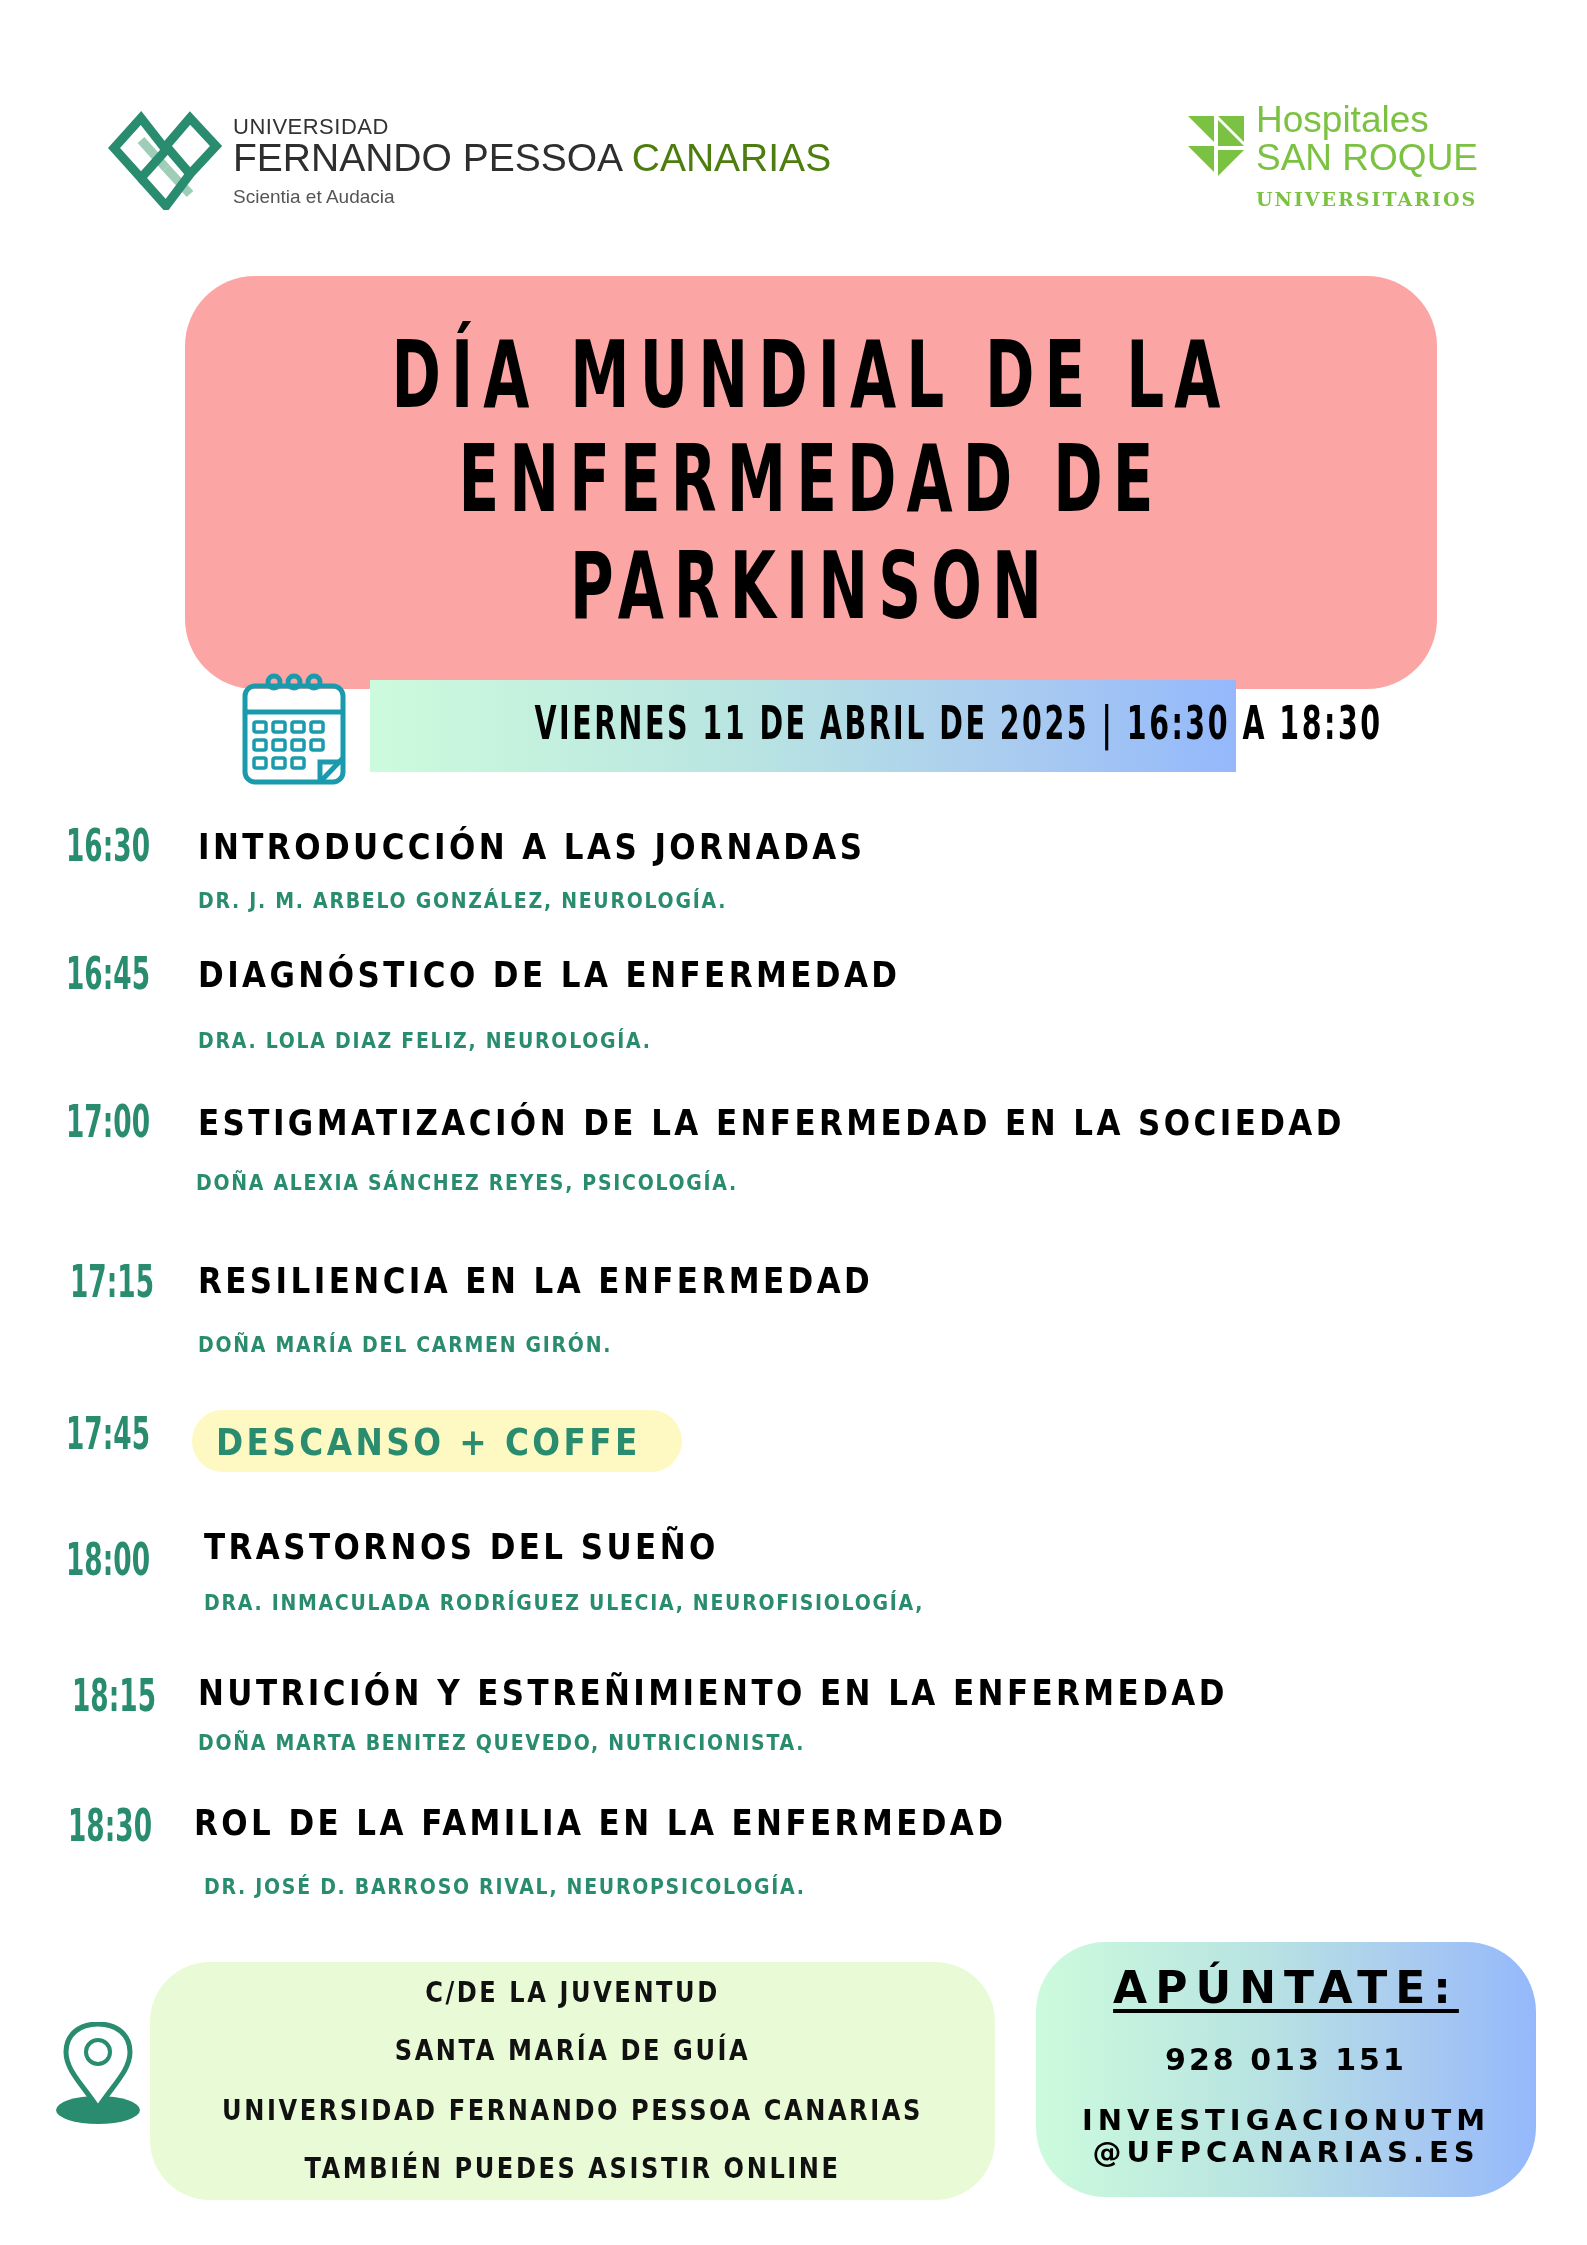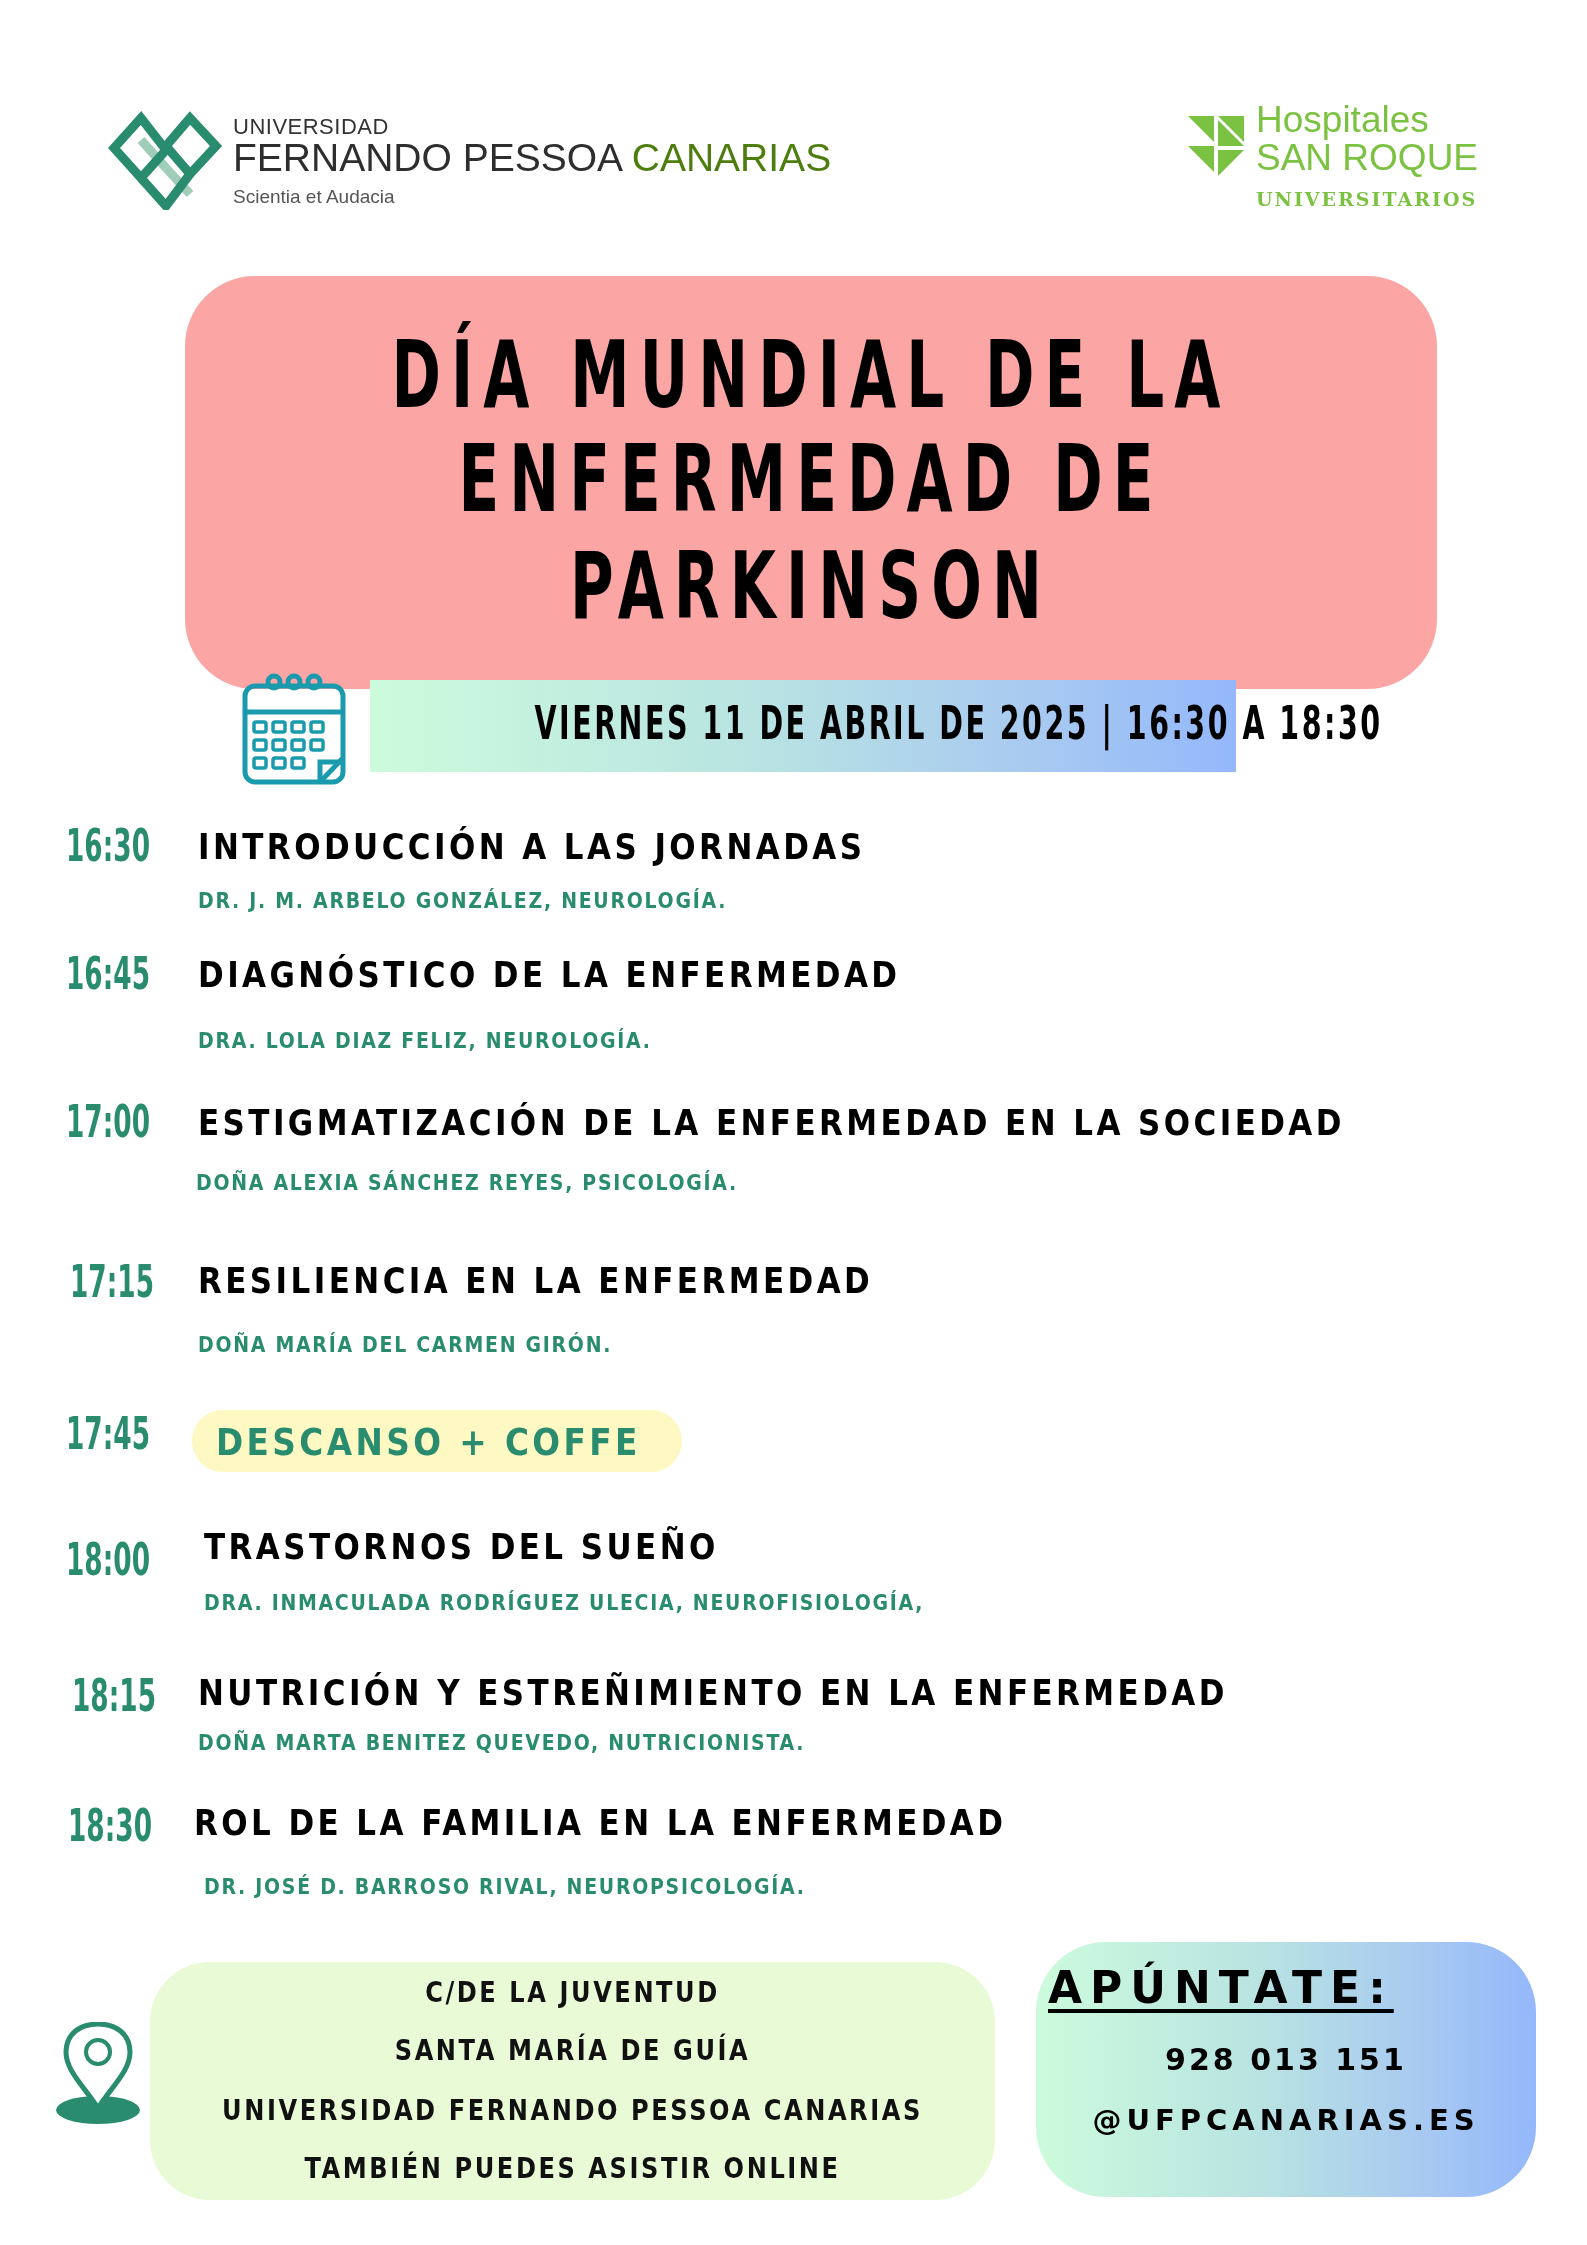--- a/index.html
+++ b/index.html
@@ -38,21 +38,21 @@
 
   .break-pill { left:192px; top:1410px; width:490px; height:62px; background:#fef9c3; border-radius:31px; }
   .break-text { position:absolute; left:24px; top:10px; font-family:"DejaVu Sans", sans-serif; font-weight:bold; color:#2a8c6e; font-size:38px; letter-spacing:4px; white-space:nowrap; transform:scaleX(0.86); transform-origin:left center; }
 
   
   .loc-box { left:150px; top:1962px; width:845px; height:238px; background:#e9fbd6; border-radius:60px; }
   .loc-line { position:absolute; left:0; width:100%; text-align:center; font-family:"DejaVu Sans", sans-serif; font-weight:bold; font-size:28px; color:#111; letter-spacing:3px; white-space:nowrap; transform:scaleX(0.86); transform-origin:center; }
   .pin-icon { left:52px; top:2022px; width:92px; height:104px; }
 
   .signup-box { left:1036px; top:1942px; width:500px; height:255px; background:linear-gradient(90deg,#ccfbdc 0%,#b8e3e2 45%,#a9cbf0 75%,#94b8fb 100%); border-radius:70px; }
-  .signup-title { position:absolute; left:12px; width:100%; top:20px; font-family:"DejaVu Sans", sans-serif; font-weight:bold; font-size:44px; letter-spacing:8px; color:#000; text-decoration:underline; text-underline-offset:6px; }
+  .signup-title { position:absolute; left:0; width:100%; top:20px; text-align:center; font-family:"DejaVu Sans", sans-serif; font-weight:bold; font-size:44px; letter-spacing:8px; color:#000; text-decoration:underline; text-underline-offset:6px; }
   .signup-phone { position:absolute; left:0; width:100%; top:100px; text-align:center; font-family:"DejaVu Sans", sans-serif; font-weight:bold; font-size:30px; letter-spacing:3px; color:#000; }
   .signup-email { position:absolute; left:0; width:100%; top:162px; text-align:center; font-family:"DejaVu Sans", sans-serif; font-weight:bold; font-size:29px; letter-spacing:5px; color:#000; line-height:32px; }
 </style>
 </head>
 <body>
 
 <div class="abs ufp-logo">
   <svg width="115" height="100" viewBox="0 0 115 100" style="position:absolute;left:0;top:0">
     <g fill="none" stroke-width="9" stroke-linejoin="miter">
       <path d="M33 30 L58 58" stroke="#9fcdb8"></path>
@@ -170,15 +170,16 @@
   <div class="loc-line" style="top:14px">C/DE LA JUVENTUD</div>
   <div class="loc-line" style="top:72px">SANTA MARÍA DE GUÍA</div>
   <div class="loc-line" style="top:132px">UNIVERSIDAD FERNANDO PESSOA CANARIAS</div>
   <div class="loc-line" style="top:190px">TAMBIÉN PUEDES ASISTIR ONLINE</div>
 </div>
 
 <div class="abs signup-box">
   <div class="signup-title">APÚNTATE:</div>
   <div class="signup-phone">928 013 151</div>
   <div class="signup-email">
+    <div>INVESTIGACIONUTM</div>
     <div>@UFPCANARIAS.ES</div>
   </div>
 </div>
 
 </body></html>

